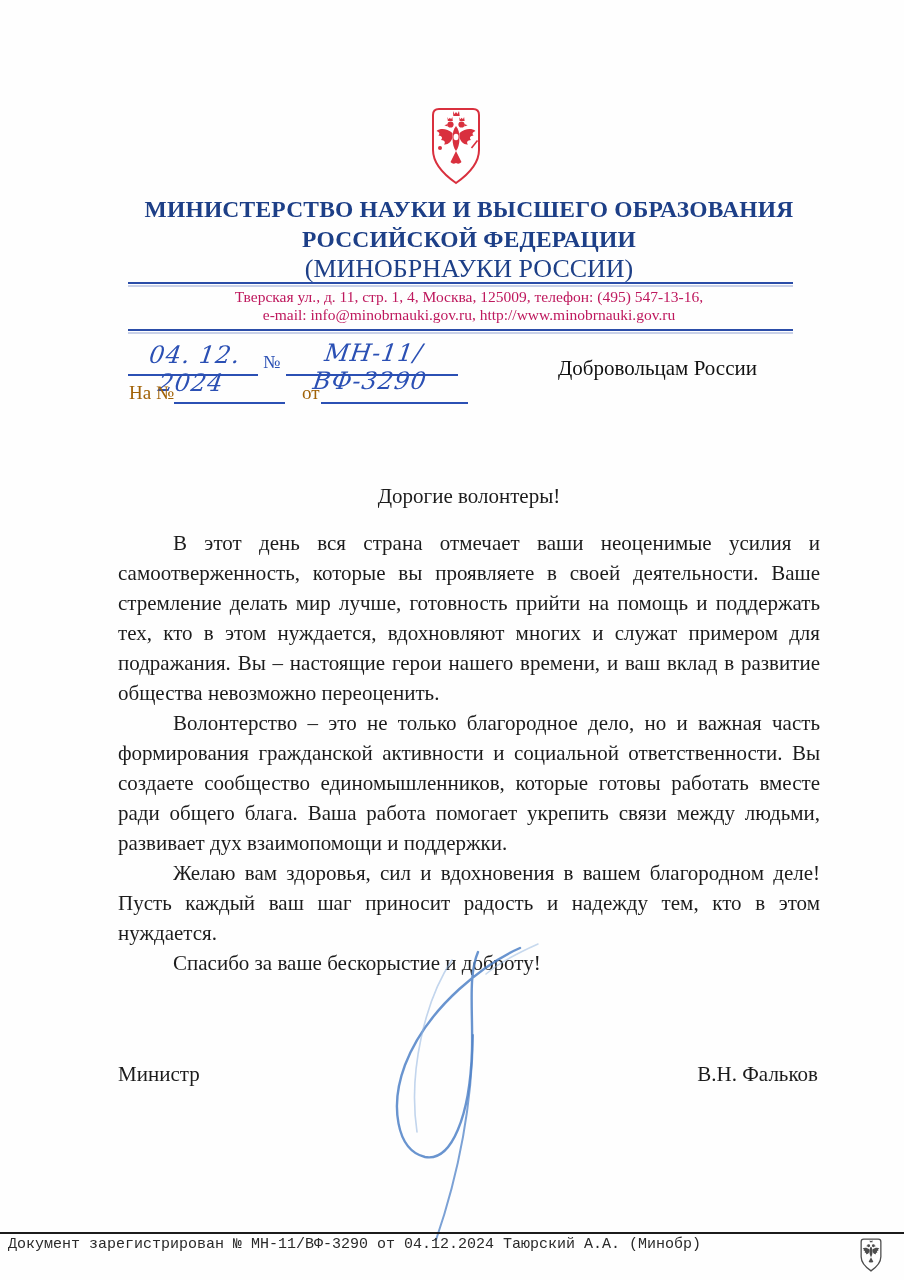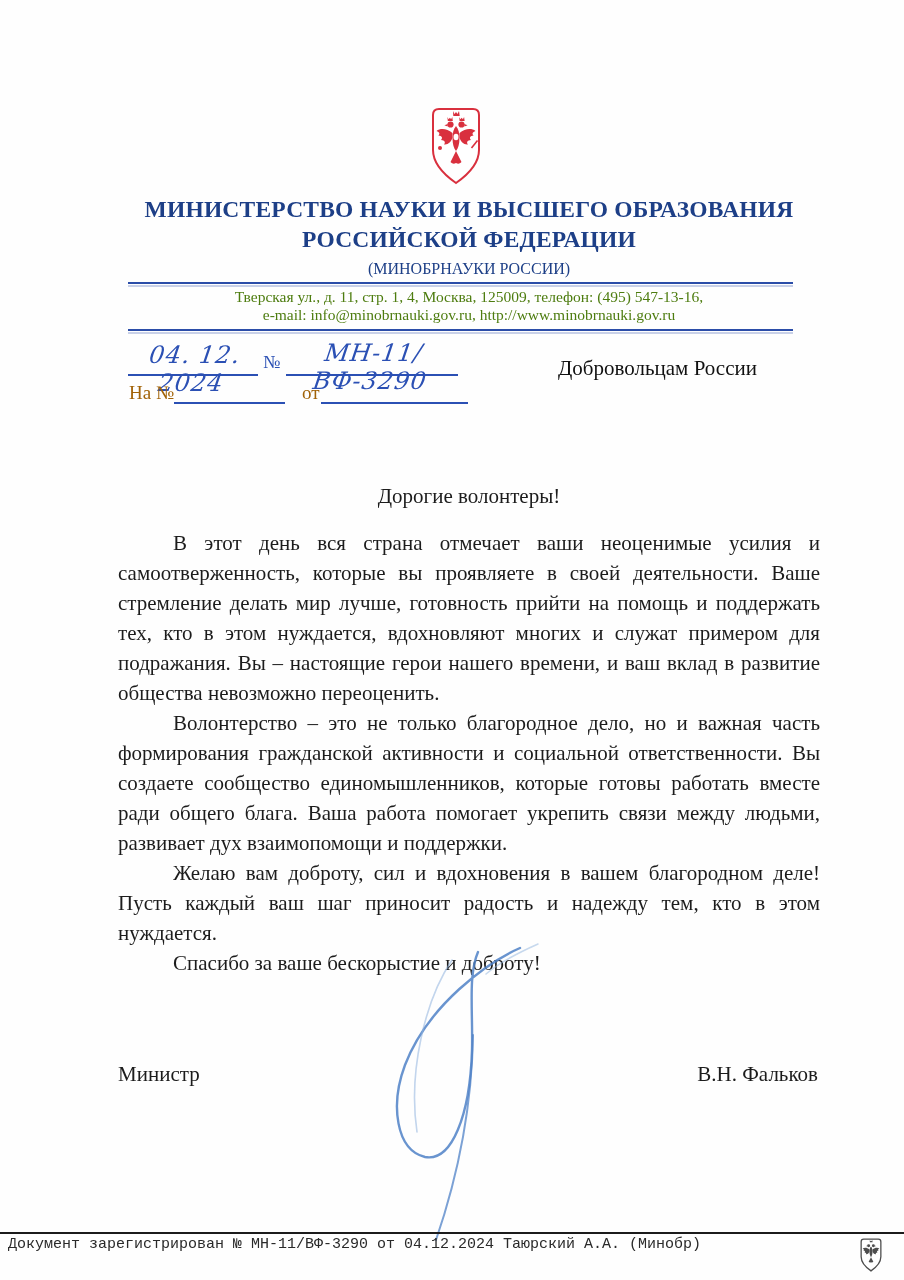--- a/index.html
+++ b/index.html
@@ -9,27 +9,27 @@
     font-family:"Liberation Serif", serif; color:#1c1c1c;
   }
 
   
   .coat { position:absolute; left:428px; top:104px; width:56px; height:84px; }
   .ministry { position:absolute; left:118px; top:194px; width:702px; text-align:center; }
   .ministry .big {
     font-weight:bold; color:#1d3f87; font-size:23.5px; line-height:30px; letter-spacing:.2px;
   }
   .ministry .short {
-    color:#1d3f87; font-size:16px; line-height:27px; margin-top:1px; font-weight:normal;
+    color:#1d3f87; font-size:26px; line-height:27px; margin-top:1px; font-weight:normal;
   }
   .rule { position:absolute; left:128px; width:665px; height:2px; background:#2b4da8; }
   .rule-top { top:282px; box-shadow:0 3px 0 rgba(43,77,168,.25); }
   .rule-bottom { top:329px; box-shadow:0 3px 0 rgba(43,77,168,.25); }
   .address { position:absolute; left:118px; top:288px; width:702px; text-align:center;
-    color:#4d7c0f; font-size:15.5px; line-height:18px; }
+    color:#be185d; font-size:15.5px; line-height:18px; }
   .hw {
     font-family:"DejaVu Serif", serif; font-style:italic; color:#2b50b4;
     transform:skewX(-8deg); display:inline-block; letter-spacing:1px;
   }
   .field { position:absolute; border-bottom:2px solid #2b50b4; text-align:center; }
   .f-date  { left:128px; top:341px; width:130px; height:33px; font-size:24px; }
   .f-num   { left:286px; top:339px; width:172px; height:35px; font-size:24px; }
   .nosign  { position:absolute; left:263px; top:352px; color:#2b50b4; font-size:18px; }
   .reply-label { position:absolute; color:#a16207; font-size:19px; }
   .l-na { left:129px; top:382px; }
@@ -105,21 +105,21 @@
   <div class="blank b1"></div>
   <div class="reply-label l-ot">от</div>
   <div class="blank b2"></div>
 
   <div class="addressee">Добровольцам России</div>
 
   <div class="body-text">
     <div class="salutation">Дорогие волонтеры!</div>
     <p>В этот день вся страна отмечает ваши неоценимые усилия и самоотверженность, которые вы проявляете в своей деятельности. Ваше стремление делать мир лучше, готовность прийти на помощь и поддержать тех, кто в этом нуждается, вдохновляют многих и служат примером для подражания. Вы – настоящие герои нашего времени, и ваш вклад в развитие общества невозможно переоценить.</p>
     <p>Волонтерство – это не только благородное дело, но и важная часть формирования гражданской активности и социальной ответственности. Вы создаете сообщество единомышленников, которые готовы работать вместе ради общего блага. Ваша работа помогает укрепить связи между людьми, развивает дух взаимопомощи и поддержки.</p>
-    <p>Желаю вам доброту, сил и вдохновения в вашем благородном деле! Пусть каждый ваш шаг приносит радость и надежду тем, кто в этом нуждается.</p>
+    <p>Желаю вам здоровья, сил и вдохновения в вашем благородном деле! Пусть каждый ваш шаг приносит радость и надежду тем, кто в этом нуждается.</p>
     <p>Спасибо за ваше бескорыстие и доброту!</p>
   </div>
 
   <div class="sign-row">
     <span>Министр</span>
     <span>В.Н. Фальков</span>
   </div>
 
   <svg class="sig" width="904" height="1280" viewBox="0 0 904 1280">
     <g fill="none" stroke-linecap="round">

